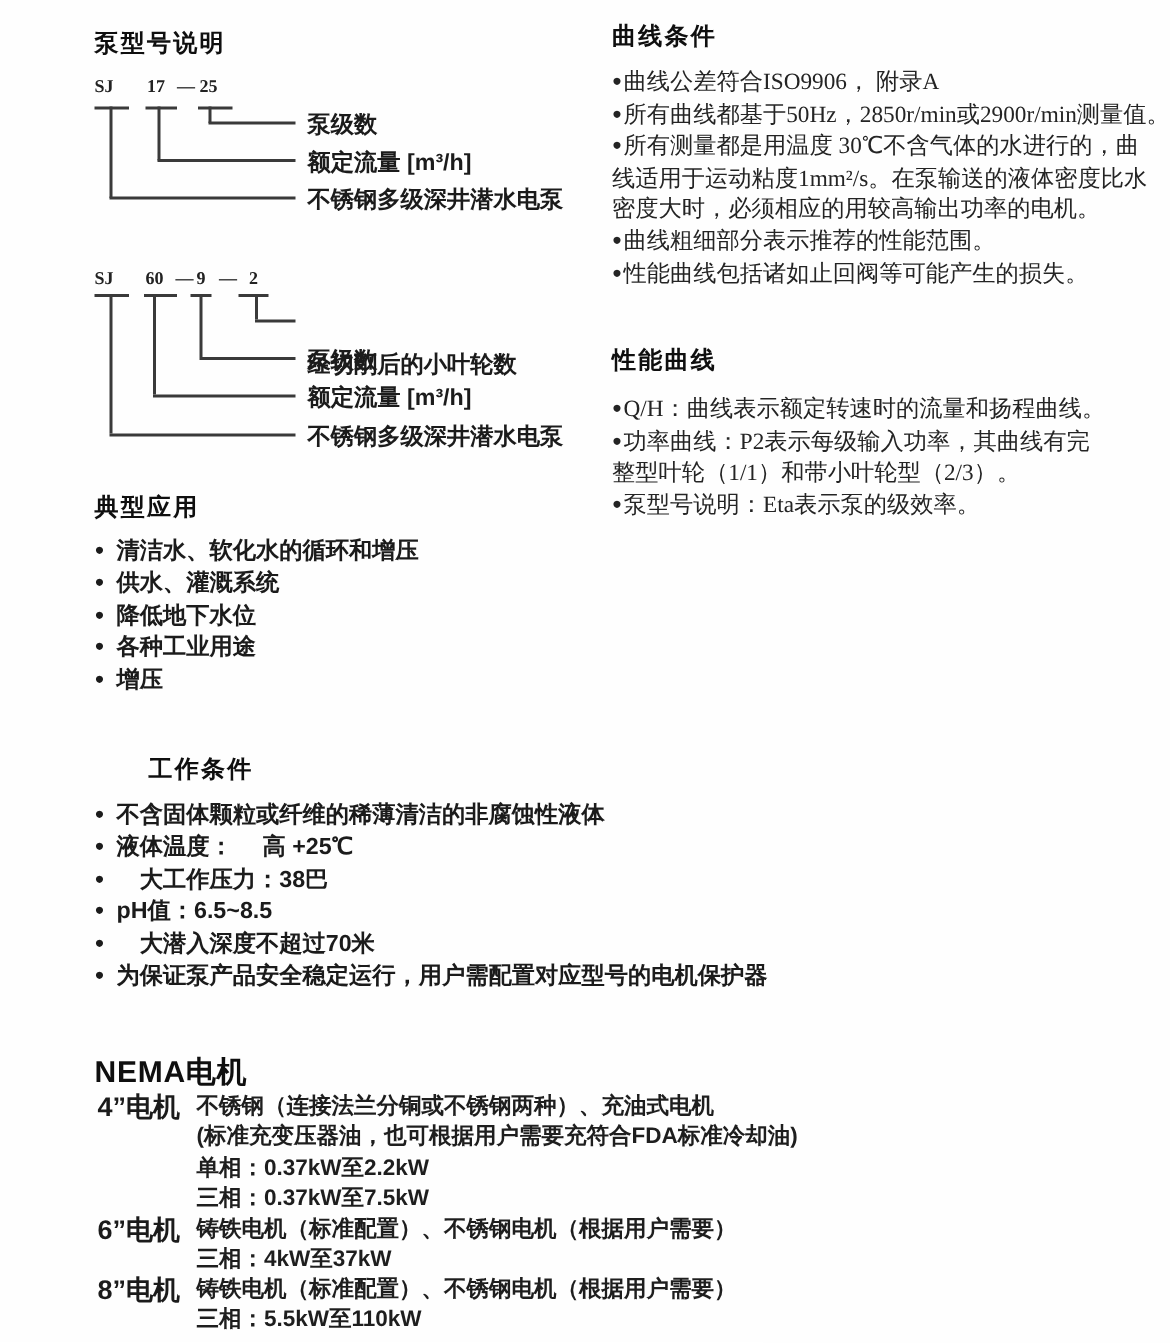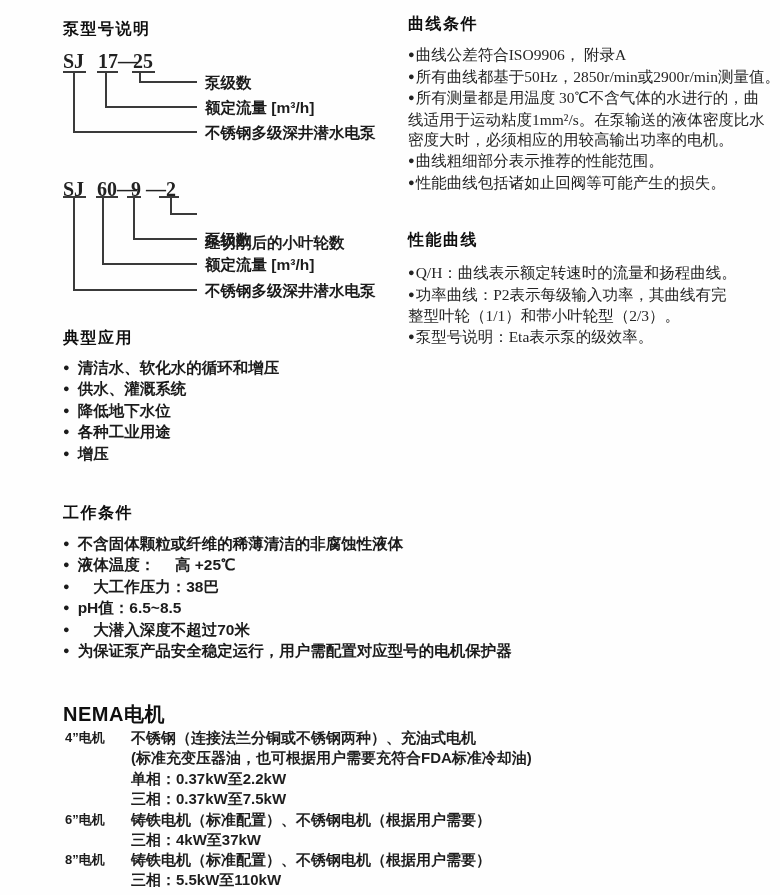--- a/index.html
+++ b/index.html
@@ -15,21 +15,21 @@
     font-weight:700; font-size:16px; color:#0f0f0f;
     letter-spacing:1.5px; white-space:nowrap;
   }
   .sec-title.small { font-size:20px; letter-spacing:0.5px; }
 
   
   .diagram { position:absolute; }
   .code {
     position:absolute; top:0;
     font-family:"Liberation Serif", serif;
-    font-weight:600; font-size:20px; color:#222; white-space:nowrap;
+    font-weight:600; font-size:12px; color:#222; white-space:nowrap;
   }
   .hline, .vline { position:absolute; background:#3a3a3a; }
   .hline { height:1.5px; }
   .vline { width:1.5px; }
   .dlabel {
     position:absolute;
     font-family:"Liberation Sans", sans-serif;
     font-weight:600; font-size:15.5px; color:#1b1b1b; white-space:nowrap;
   }
 
@@ -48,21 +48,21 @@
     font-size:15.5px; line-height:20.6px; color:#242424;
     white-space:pre-wrap;
   }
   .rcol .bullet { font-size:11px; position:relative; top:-2px; margin-right:1px; }
 
   
   .nema-row { position:absolute; left:65px; display:flex; }
   .nema-size {
     width:66px; flex:none;
     font-family:"Liberation Sans", sans-serif;
-    font-weight:600; font-size:13px; line-height:20.3px; color:#1b1b1b;
+    font-weight:600; font-size:18px; line-height:20.3px; color:#1b1b1b;
     white-space:nowrap;
   }
   .nema-lines { font-family:"Liberation Sans", sans-serif; }
   .nema-lines div {
     font-weight:600; font-size:15px; line-height:20.3px; color:#1e1e1e;
     white-space:pre;
   }
 </style>
 </head>
 <body>
@@ -145,21 +145,21 @@
   <div class="abs llist" style="left:63px; top:328px;">
     <h2 class="sec-title" style="margin-bottom:9px;">典型应用</h2>
     <div class="litem"><span class="bullet">●</span><span>清洁水、软化水的循环和增压</span></div>
     <div class="litem"><span class="bullet">●</span><span>供水、灌溉系统</span></div>
     <div class="litem"><span class="bullet">●</span><span>降低地下水位</span></div>
     <div class="litem"><span class="bullet">●</span><span>各种工业用途</span></div>
     <div class="litem"><span class="bullet">●</span><span>增压</span></div>
   </div>
 
   <div class="abs llist" style="left:63px; top:503px;">
-    <h2 class="sec-title" style="margin-bottom:10px;">工作条件</h2>
+    <h2 class="sec-title" style="margin-bottom:10px;margin-left:36px;">工作条件</h2>
     <div class="litem"><span class="bullet">●</span><span>不含固体颗粒或纤维的稀薄清洁的非腐蚀性液体</span></div>
     <div class="litem"><span class="bullet">●</span><span>液体温度：　 高 +25℃</span></div>
     <div class="litem"><span class="bullet">●</span><span>　大工作压力：38巴</span></div>
     <div class="litem"><span class="bullet">●</span><span>pH值：6.5~8.5</span></div>
     <div class="litem"><span class="bullet">●</span><span>　大潜入深度不超过70米</span></div>
     <div class="litem"><span class="bullet">●</span><span>为保证泵产品安全稳定运行，用户需配置对应型号的电机保护器</span></div>
   </div>
 
   <h2 class="abs sec-title small" style="left:63px; top:701px;">NEMA电机</h2>
 

